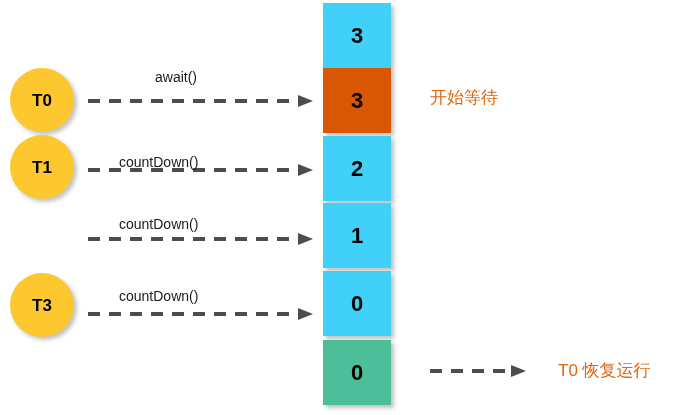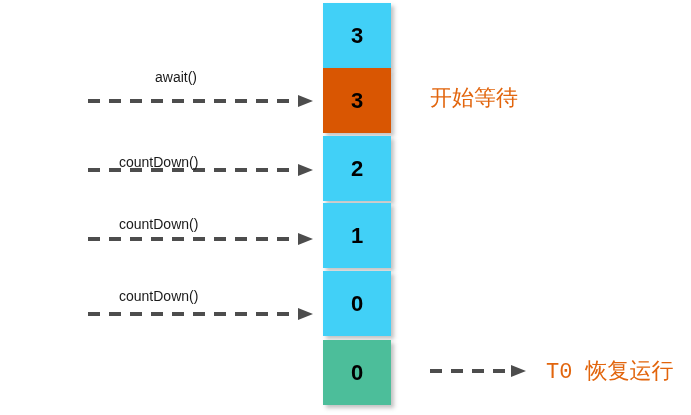--- a/index.html
+++ b/index.html
@@ -66,25 +66,24 @@
     position: absolute;
     font-size: 14px;
     color: #1a1a1a;
     white-space: nowrap;
     line-height: 1;
   }
 
   
   .annotation {
     position: absolute;
-    font-size: 22px;
+    font-size: 17px;
     color: #e2650d;
     white-space: nowrap;
     line-height: 1;
-    font-family: Liberation Mono, monospace;
   }
 </style>
 </head>
 <body>
 
 <div id="canvas">
 
   <div class="count-box" style="top:3px;   background:#41d0f7;">
     <span class="count-value">3</span>
   </div>
@@ -97,20 +96,29 @@
   <div class="count-box" style="top:203px; background:#41d0f7;">
     <span class="count-value">1</span>
   </div>
   <div class="count-box" style="top:271px; background:#41d0f7;">
     <span class="count-value">0</span>
   </div>
   <div class="count-box" style="top:340px; background:#4cbe9a;">
     <span class="count-value">0</span>
   </div>
 
+  <div class="thread-node" style="left:10px; top:68px;">
+    <span class="thread-label">T0</span>
+  </div>
+  <div class="thread-node" style="left:10px; top:135px;">
+    <span class="thread-label">T1</span>
+  </div>
+  <div class="thread-node" style="left:10px; top:273px;">
+    <span class="thread-label">T3</span>
+  </div>
 
   <div class="arrow" style="left:88px; top:94px; width:225px;">
     <svg width="225" height="14" viewBox="0 0 225 14">
       <line x1="0" y1="7" x2="211" y2="7" stroke="#4d4d4d" stroke-width="4" stroke-dasharray="12 9" stroke-linecap="butt"></line>
       <polygon points="210,1 225,7 210,13" fill="#4d4d4d"></polygon>
     </svg>
   </div>
   <div class="call-label" style="left:155px; top:70px;">await()</div>
 
   <div class="arrow" style="left:88px; top:163px; width:225px;">
@@ -138,15 +146,15 @@
   <div class="call-label" style="left:119px; top:289px;">countDown()</div>
 
   <div class="arrow" style="left:430px; top:364px; width:96px;">
     <svg width="96" height="14" viewBox="0 0 96 14">
       <line x1="0" y1="7" x2="82" y2="7" stroke="#4d4d4d" stroke-width="4" stroke-dasharray="12 9" stroke-linecap="butt"></line>
       <polygon points="81,1 96,7 81,13" fill="#4d4d4d"></polygon>
     </svg>
   </div>
 
   <div class="annotation" style="left:430px; top:89px;">开始等待</div>
-  <div class="annotation" style="left:546px; top:362px;">T0 恢复运行</div>
+  <div class="annotation" style="left:558px; top:362px;">T0 恢复运行</div>
 
 </div>
 
 </body></html>

